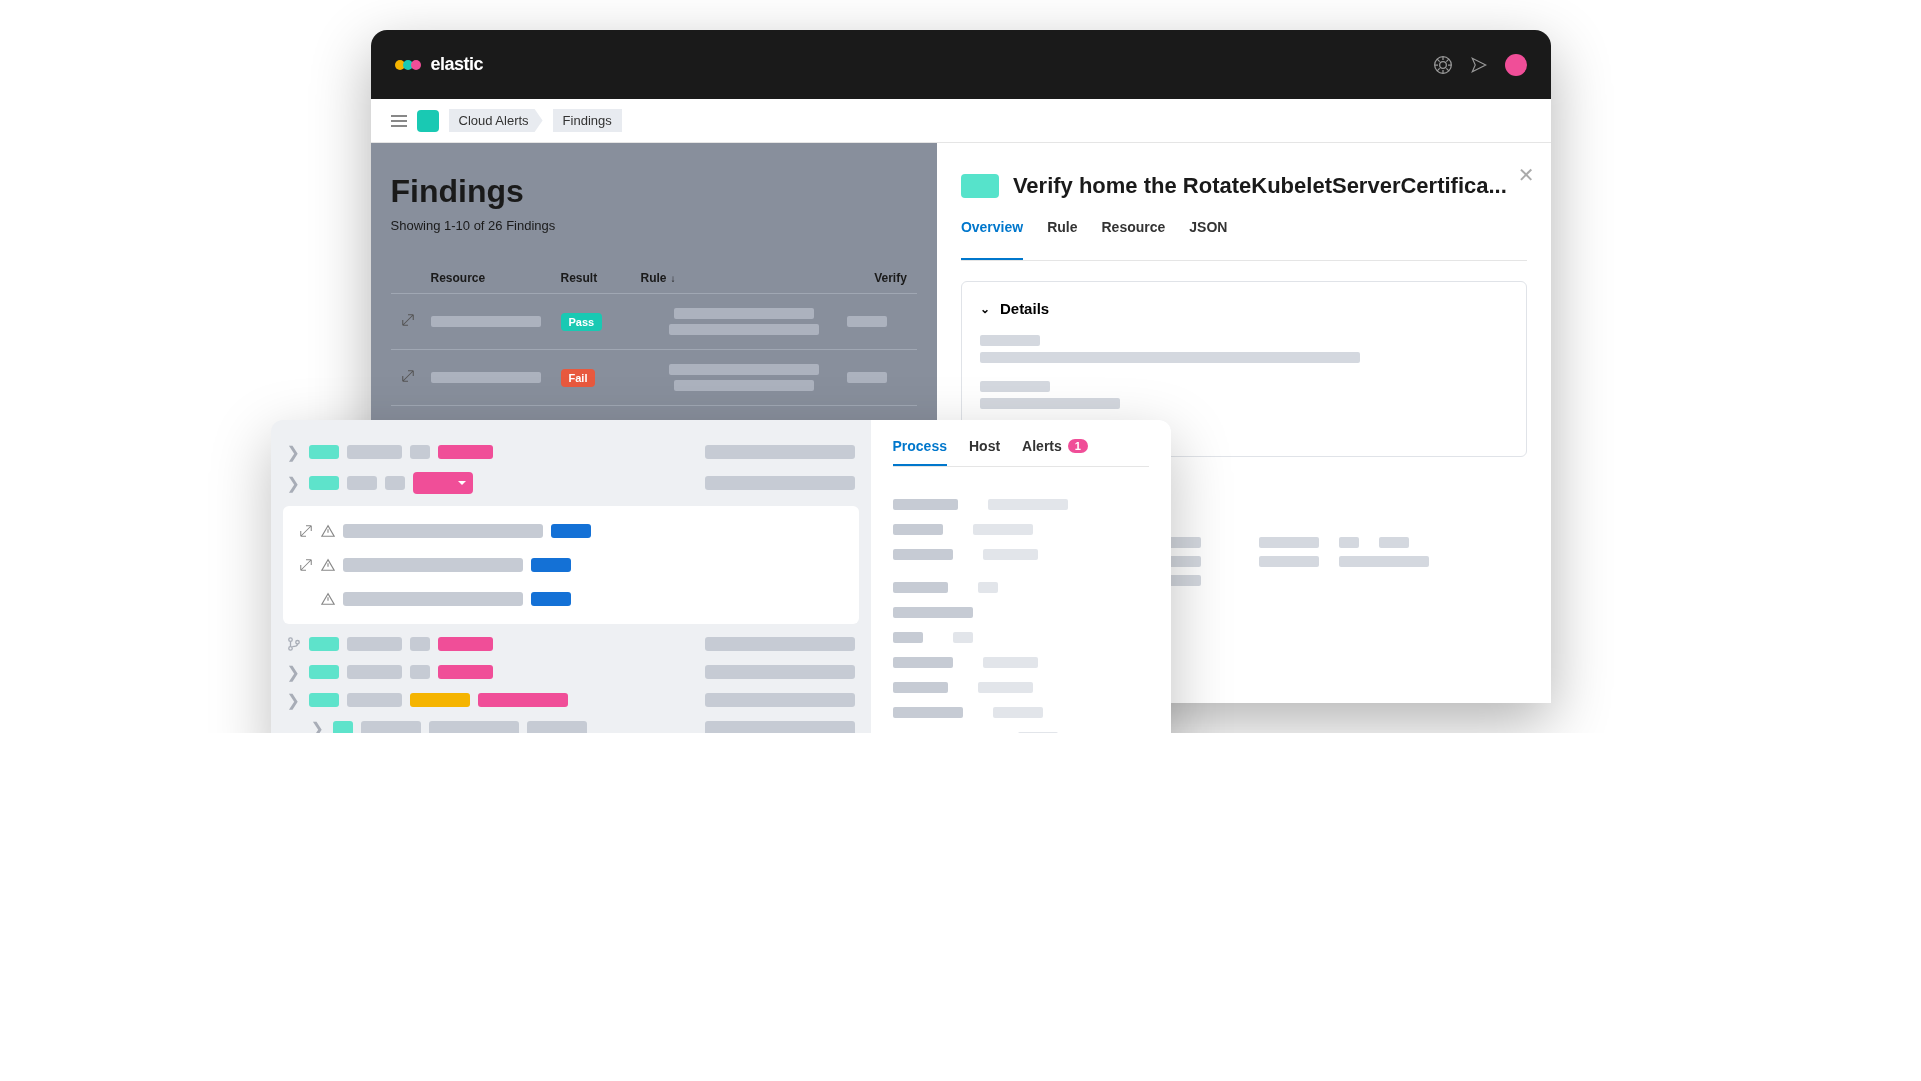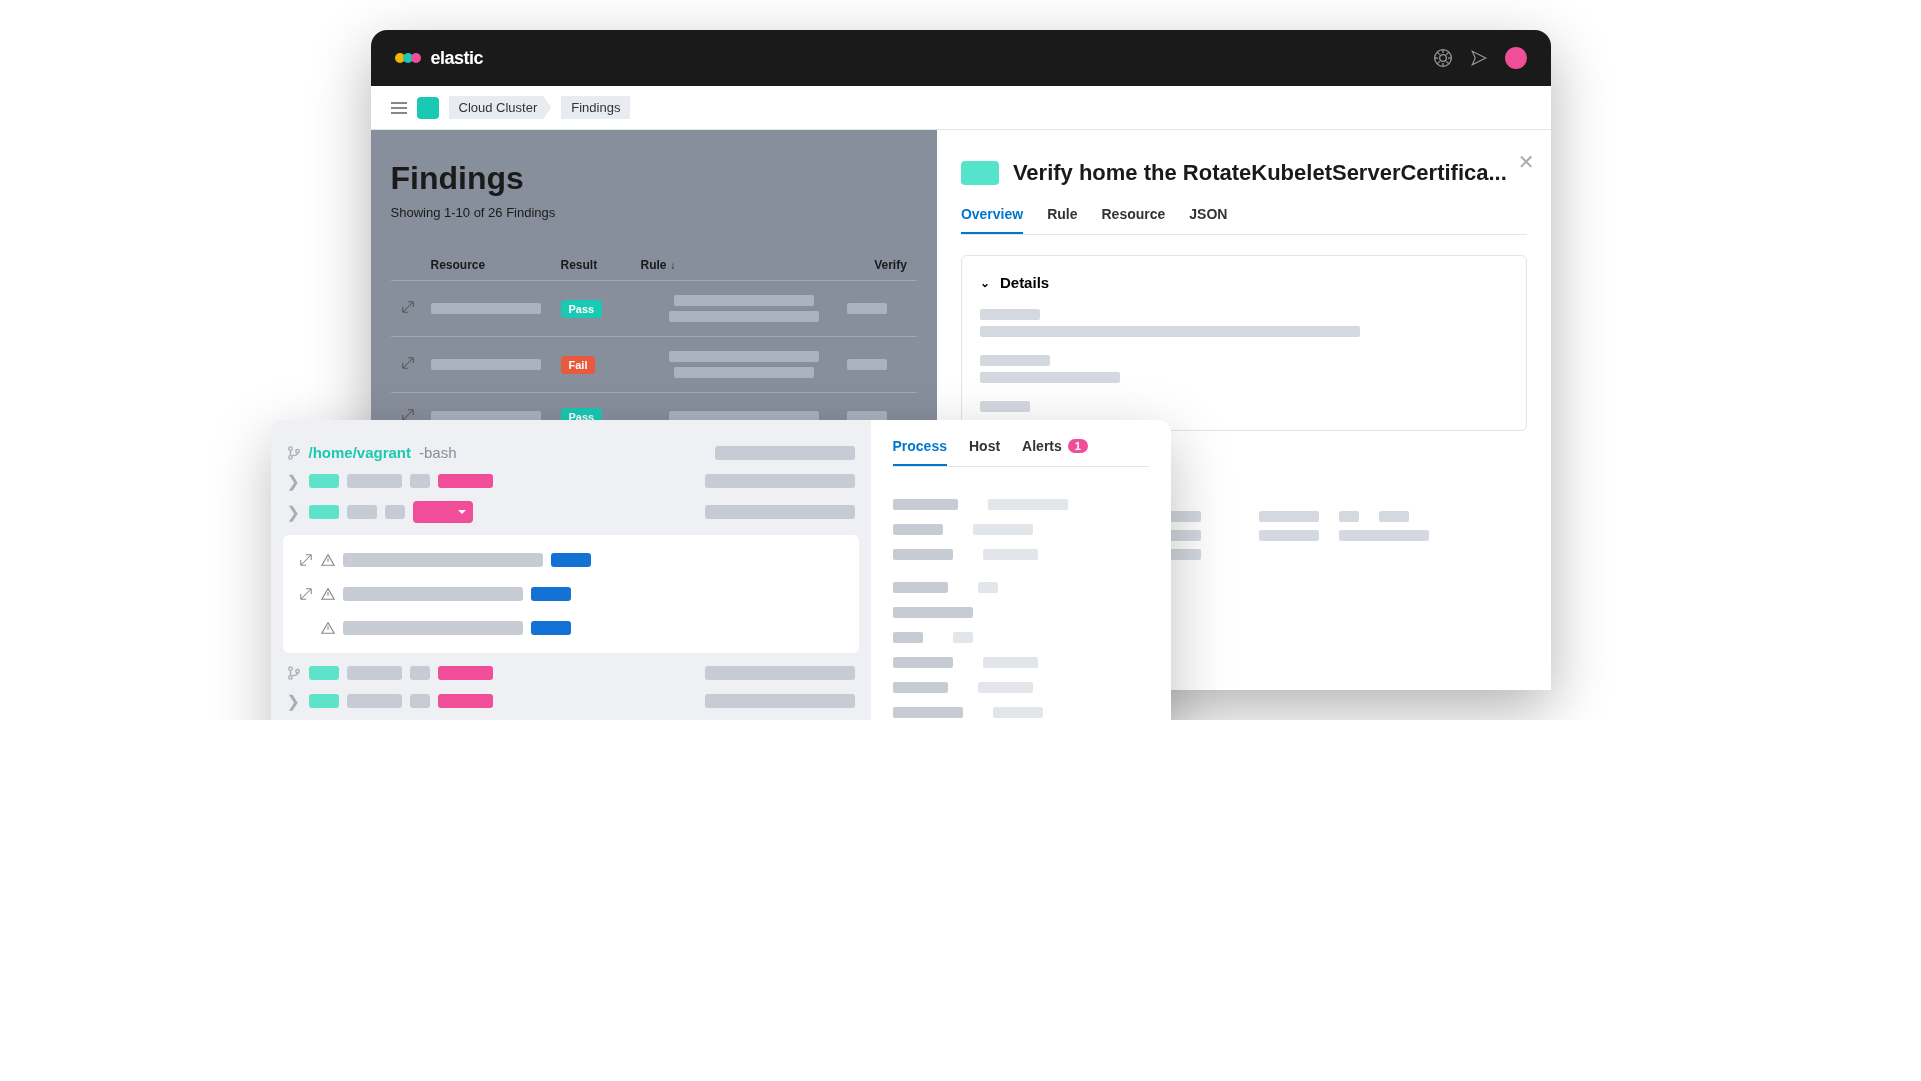--- a/index.html
+++ b/index.html
@@ -9,21 +9,21 @@
       width: 1180px;
       margin: 0 auto;
       position: relative;
       border-radius: 16px;
       overflow: visible;
       box-shadow: 0 20px 60px rgba(0,0,0,0.3);
     }
     
     .topbar {
       background: #1a1a1a;
-      height: 56px;
+      height: 69px;
       display: flex;
       align-items: center;
       justify-content: space-between;
       padding: 0 24px;
       border-radius: 16px 16px 0 0;
     }
     .topbar-left { display: flex; align-items: center; gap: 10px; }
     .logo-mark { display: flex; gap: 2px; }
     .logo-circle { width: 10px; height: 10px; border-radius: 50%; }
     .logo-text { color: #fff; font-size: 18px; font-weight: 600; letter-spacing: -0.5px; }
@@ -93,21 +93,21 @@
       background: #fff;
       padding: 30px 24px;
       position: relative;
     }
     .detail-header { display: flex; align-items: center; gap: 14px; margin-bottom: 20px; }
     .detail-badge { width: 38px; height: 24px; background: #56e3cb; border-radius: 4px; }
     .detail-title { font-size: 22px; font-weight: 800; color: #1a1a1a; flex: 1; white-space: nowrap; overflow: hidden; text-overflow: ellipsis; }
     .close-x { position: absolute; top: 20px; right: 16px; font-size: 20px; color: #aaa; cursor: pointer; font-weight: 300; }
     
     .tabs { display: flex; gap: 24px; border-bottom: 1px solid #e5e5e5; margin-bottom: 20px; }
-    .tab { padding: 0 0 10px 0; font-size: 14px; font-weight: 600; color: #333; cursor: pointer; border-bottom: 2px solid transparent; }
+    .tab { padding: 0 0 23px 0; font-size: 14px; font-weight: 600; color: #333; cursor: pointer; border-bottom: 2px solid transparent; }
     .tab.active { color: #0077cc; border-bottom-color: #0077cc; }
     
     .details-card { border: 1px solid #e0e3e8; border-radius: 6px; padding: 18px; }
     .details-card-header { display: flex; align-items: center; gap: 10px; font-size: 15px; font-weight: 700; margin-bottom: 18px; cursor: pointer; }
     .chevron { font-size: 12px; }
     .details-body { display: flex; flex-direction: column; gap: 18px; }
     .detail-group { display: flex; flex-direction: column; gap: 6px; }
     .sk-bar { height: 11px; background: #d4d8df; border-radius: 2px; }
     
     .bottom-tables { display: flex; gap: 30px; margin-top: 80px; }
@@ -191,21 +191,21 @@
     </div>
   </div>
 
   <div class="breadcrumb-bar">
     <div class="hamburger">
       <span></span>
         <span></span>
         <span></span>
     </div>
     <div class="home-box"></div>
-    <div class="breadcrumb-item">Cloud Cluster</div>
+    <div class="breadcrumb-item">Cloud Alerts</div>
     <div class="breadcrumb-item last">Findings</div>
   </div>
 
   <div class="content-area">
 
     <div class="findings-panel">
       <h1 class="findings-title">Findings</h1>
       <p class="findings-subtitle">
         <span>Showing </span><b>1-10</b><span> of </span><b>26</b><span> Findings</span>
       </p>
@@ -340,35 +340,20 @@
               <div class="bt-bar" style="width:90px"></div>
             </div>
         </div>
       </div>
     </div>
   </div>
 
   <div class="overlay-window">
     <div class="terminal-panel">
 
-      <div class="term-line">
-        <span class="term-icon">
-          <svg viewBox="0 0 16 16" width="14" height="14" fill="none" stroke="currentColor" stroke-width="1.5">
-              <circle cx="4" cy="3" r="2"></circle>
-              <circle cx="4" cy="13" r="2"></circle>
-              <circle cx="12" cy="6" r="2"></circle>
-              <path d="M4 5v6M12 8c0 3-4 3-6 3"></path>
-            </svg>
-        </span>
-        <span class="term-path">/home/vagrant</span>
-        <span class="term-shell">-bash</span>
-        <div class="right-col-bars" style="justify-content:flex-end">
-            <div class="pill pill-gray" style="width:140px"></div>
-          </div>
-      </div>
 
       <div class="term-line">
         <span class="term-icon">❯</span>
         <div class="pill pill-teal" style="width:30px"></div>
         <div class="pill pill-gray" style="width:55px"></div>
         <div class="pill pill-gray" style="width:20px"></div>
         <div class="pill pill-pink" style="width:55px"></div>
         <div class="right-col-bars" style="justify-content:flex-end">
             <div class="pill pill-gray" style="width:150px"></div>
           </div>

